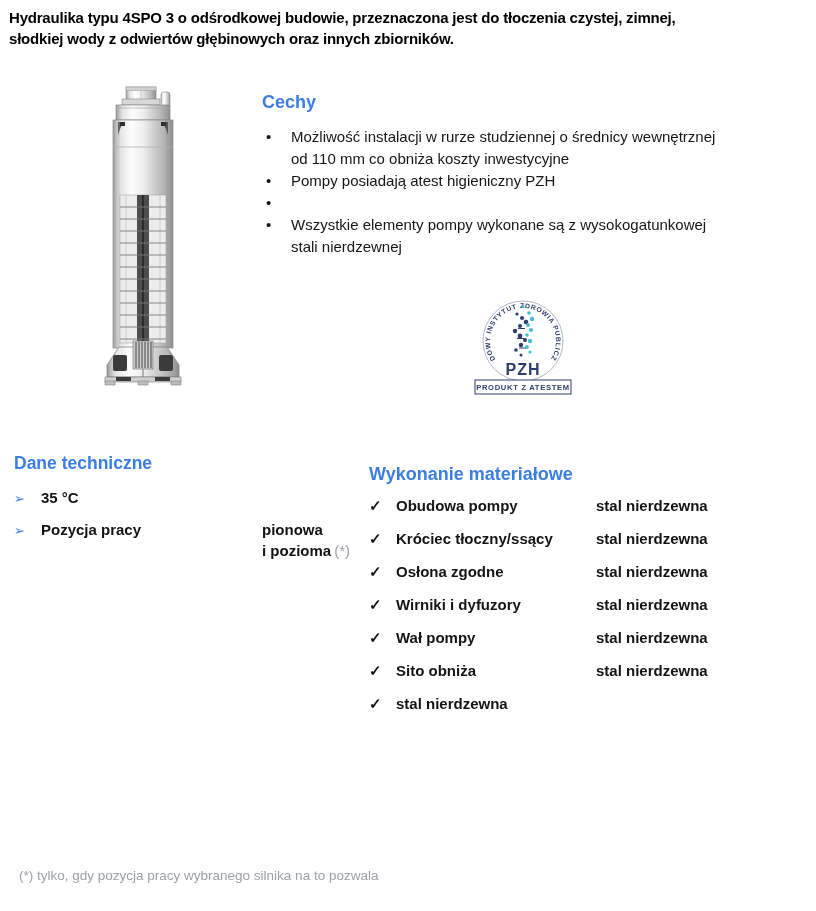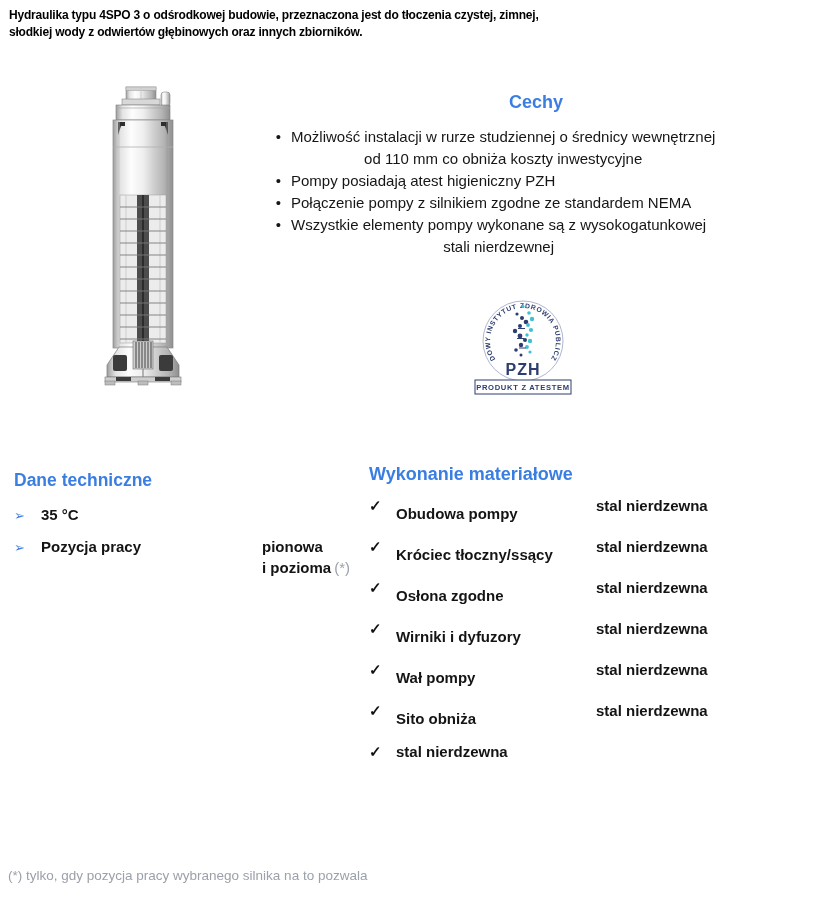--- a/index.html
+++ b/index.html
@@ -8,61 +8,61 @@
     position:relative;
     background:#ffffff;
     font-family:"Liberation Sans", sans-serif;
     color:#121212;
     overflow:hidden;
   }
   b { font-weight:400;margin-top:48px; }
 
   .intro {
     position:absolute; left:9px; top:7px; width:806px;
-    font-size:12px; font-weight:700; line-height:1.4;
+    font-size:15px; font-weight:700; line-height:1.4;
     letter-spacing:-0.2px; color:#000;
     white-space:pre-line;
   }
 
   .pump-wrap { position:absolute; left:85px; top:84px; width:120px; height:302px; }
   .pump-wrap svg { width:100%; height:100%; display:block; }
 
   .section-title { color:var(--heading_blue,#3b7ee2); font-weight:700; font-size:18px; }
 
-  .features { position:absolute; left:262px; top:92px; width:548px;text-align:center; }
+  .features { position:absolute; left:262px; top:92px; width:548px; }
   .features .section-title { margin-bottom:13px; }
   .feature-list { list-style:none; width:505px; font-size:15px; line-height:22px; color:#161616; }
   .feature-list li { display:flex; }
   .fl-dot { flex:0 0 29px; padding-left:4px; font-size:15px; }
   .f-text { white-space:pre-line; }
 
   .badge-wrap { position:absolute; left:464px; top:296px; width:120px; height:101px; }
   .badge-wrap svg { width:100%; height:100%; display:block; }
   .ring { fill:none; stroke:#9aa3c4; stroke-width:0.8; }
   .ringtext { font-size:6.8px; font-weight:700; letter-spacing:0.7px; fill:var(--badge_navy,#2e3d6f); }
   .pzh-text { font-size:16px; font-weight:700; letter-spacing:1px; fill:var(--badge_navy,#2e3d6f); }
   .captionbox { fill:#ffffff; stroke:var(--badge_navy,#2e3d6f); stroke-width:1; }
   .caption-text { font-size:7.6px; font-weight:700; letter-spacing:0.7px; fill:var(--badge_navy,#2e3d6f); }
 
-  .tech { position:absolute; left:14px; top:470px; width:368px; }
+  .tech { position:absolute; left:14px; top:453px; width:368px; }
   .tech .section-title { font-size:17.5px; margin-bottom:13px; }
   .trow { display:flex; font-size:15px; font-weight:600; line-height:21px; margin-bottom:10px; color:#141414; }
   .t-arrow { flex:0 0 27px; color:var(--heading_blue,#3b7ee2); font-weight:400; font-size:13px; padding-top:1px; }
   .t-label { flex:0 0 221px; }
   .t-value { white-space:pre-line; }
   .muted { color:var(--muted_gray,#9ba1aa); font-weight:400; margin-left:3px; }
 
   .materials { position:absolute; left:369px; top:464px; width:410px; }
   .materials .section-title { margin-bottom:10px; }
   .mrow { display:flex; font-size:15px; font-weight:600; line-height:21px; margin-bottom:12px; color:#141414; }
   .m-check { flex:0 0 27px; font-weight:700; font-size:15px; color:#111; }
-  .m-label { flex:0 0 200px;margin-top:8px; }
+  .m-label { flex:0 0 200px; }
 
   .footnote {
-    position:absolute; left:8px; top:868px;
+    position:absolute; left:19px; top:868px;
     font-size:13.5px; font-weight:500; color:var(--muted_gray,#9ba1aa);
   }
 </style>
 </head>
 <body>
 
 <p class="intro">Hydraulika typu 4SPO 3 o odśrodkowej budowie, przeznaczona jest do tłoczenia czystej, zimnej,
 słodkiej wody z odwiertów głębinowych oraz innych zbiorników.</p>
 
 <div class="pump-wrap">
@@ -151,21 +151,20 @@
       <span class="fl-dot">•</span>
       <span class="f-text"><span>Możliwość instalacji w rurze studziennej o średnicy wewnętrznej
 od 110 mm co obniża koszty inwestycyjne</span></span>
     </li>
     <li>
       <span class="fl-dot">•</span>
       <span class="f-text"><span>Pompy posiadają </span><b>atest higieniczny PZH</b></span>
     </li>
     <li>
       <span class="fl-dot">•</span>
-      <span class="f-text"><span>Połączenie pompy z silnikiem zgodne ze standardem </span><b>NEMA</b></span>
     </li>
     <li>
       <span class="fl-dot">•</span>
       <span class="f-text"><span>Wszystkie elementy pompy wykonane są z wysokogatunkowej
 stali nierdzewnej</span></span>
     </li>
   </ul>
 </section>
 
 <div class="badge-wrap">

